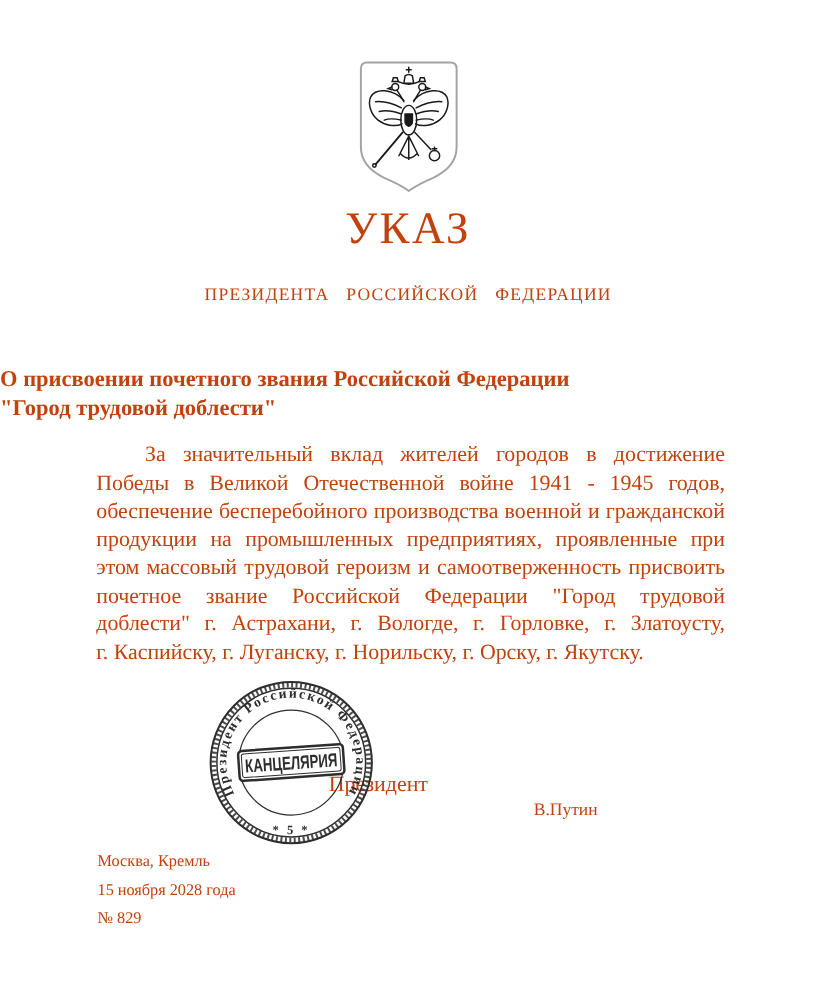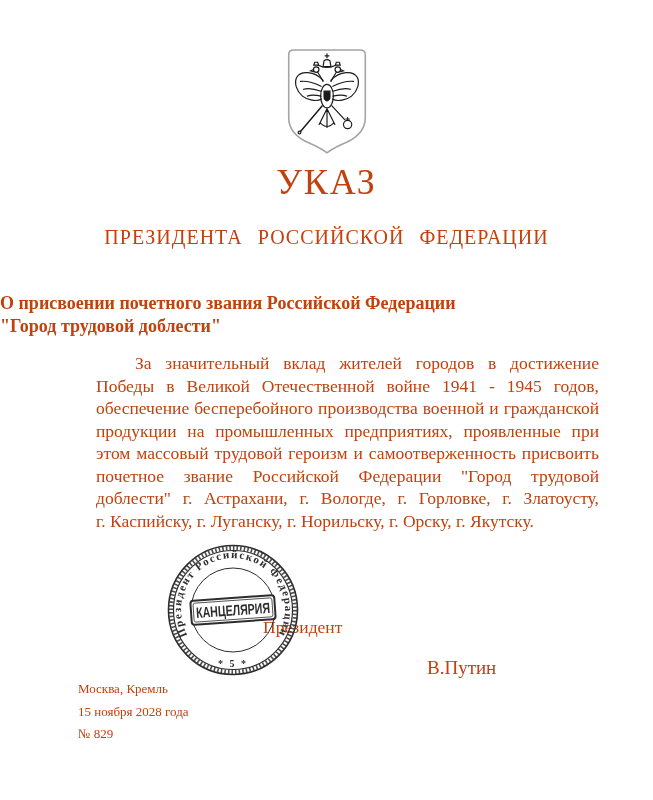--- a/index.html
+++ b/index.html
@@ -37,21 +37,21 @@
     line-height: 40px;
     letter-spacing: 2px;
     white-space: nowrap;
   }
   .decree-issuer {
     position: absolute;
     top: 224px;
     left: 0;
     width: 100%;
     text-align: center;
-    font-size: 20px;
+    font-size: 14px;
     line-height: 26px;
     letter-spacing: 1px;
     word-spacing: 9px;
     white-space: nowrap;
   }
   .subject {
     position: absolute;
     top: 292px;
     left: 0;
     width: 100%;
@@ -63,21 +63,20 @@
   
   .body-text {
     position: absolute;
     left: 77px;
     top: 352px;
     width: 503px;
     font-size: 17.5px;
     line-height: 22.5px;
     text-align: justify;
     text-indent: 39px;
-    margin-left: 19px;
   }
 
   
   .sig-line1 {
     position: absolute;
     left: 263px;
     top: 617px;
     font-size: 17.5px;
     white-space: nowrap;
   }
@@ -85,23 +84,22 @@
     position: absolute;
     left: 248px;
     top: 641px;
     font-size: 17.5px;
     white-space: nowrap;
   }
   .sig-name {
     position: absolute;
     left: 427px;
     top: 641px;
-    font-size: 19px;
-    white-space: nowrap;
-    margin-top: 16px;
+    font-size: 14px;
+    white-space: nowrap;
   }
 
   
   .footer {
     position: absolute;
     left: 78px;
     top: 678px;
     font-size: 13px;
     line-height: 22.5px;
   }

